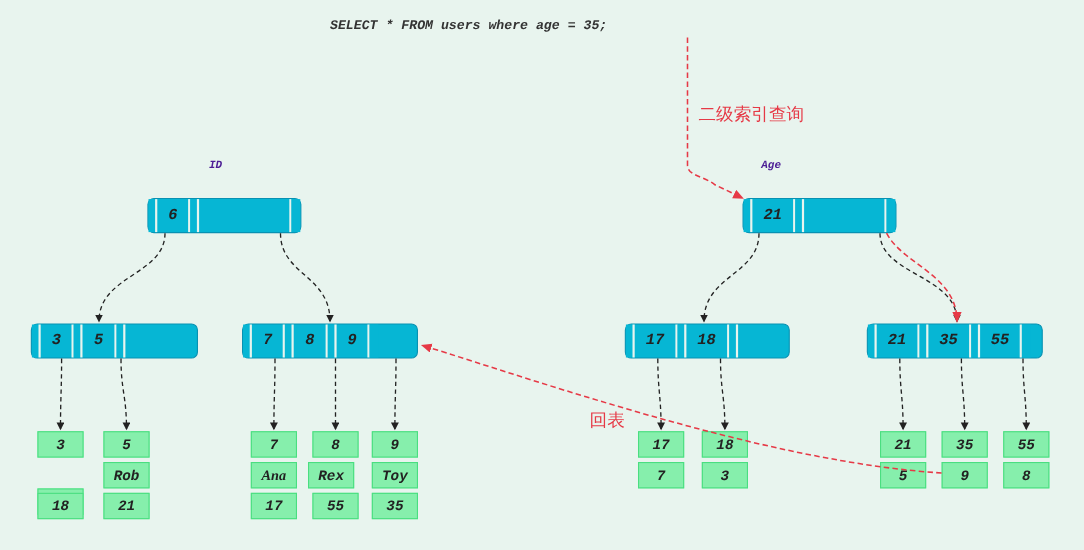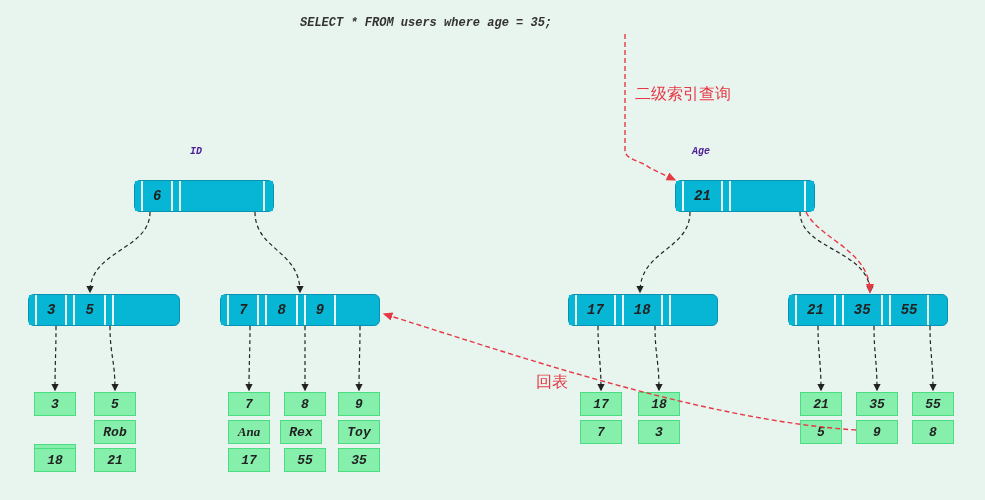--- a/index.html
+++ b/index.html
@@ -76,21 +76,21 @@
     width: 985px;
     height: 500px;
     pointer-events: none;
   }
 </style>
 </head>
 <body>
 
 <div class="sql-query">SELECT * FROM users where age = 35;</div>
 
-<div class="annotation" style="top:84px; left:635px;">二级索引查询</div>
+<div class="annotation" style="top:94px; left:635px;">二级索引查询</div>
 <div class="annotation" style="top:372px; left:536px;">回表</div>
 
 <div class="tree-label" style="top:146px; left:190px;">ID</div>
 <div class="tree-label" style="top:146px; left:692px;">Age</div>
 
 <div class="node" style="top:180px; left:134px; width:140px;">
   <div class="node-cell sep"></div>
   <div class="node-cell val">6</div>
   <div class="node-cell sep"></div>
   <div class="node-cell" style="flex:1"></div>

